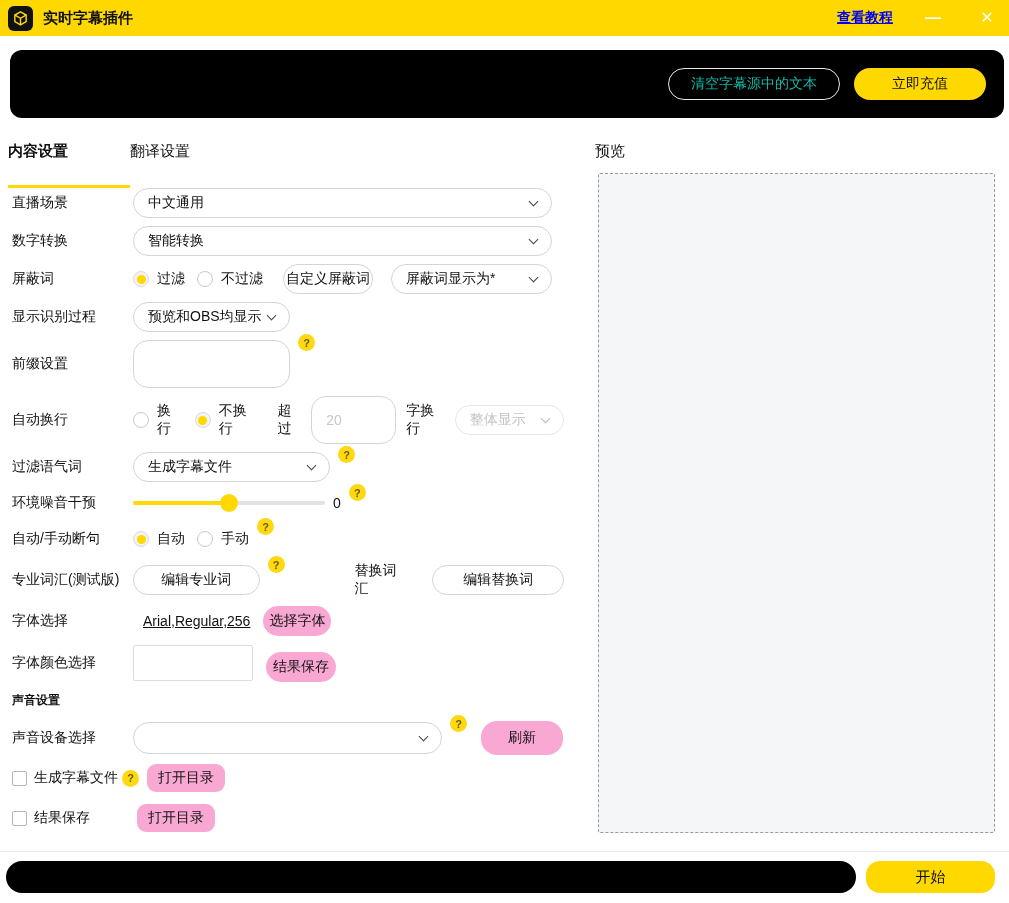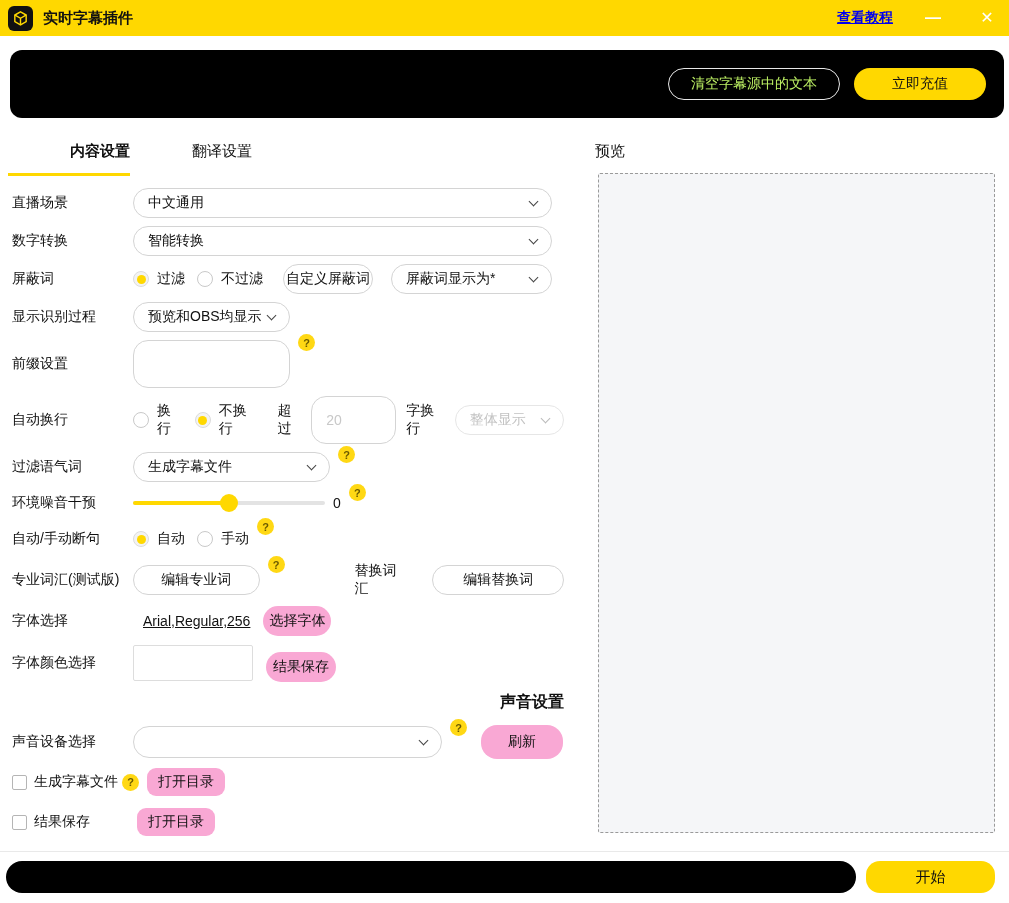--- a/index.html
+++ b/index.html
@@ -17,26 +17,26 @@
   .app-title { font-size:15px; font-weight:bold; color:#111; }
   .titlebar-right { margin-left:auto; display:flex; align-items:center; gap:26px; }
   .tutorial-link { color:#0000EE; text-decoration:underline; font-size:14px; font-weight:bold; cursor:pointer; }
   .win-btn { color:#ffffff; font-size:16px; width:28px; text-align:center; cursor:pointer; line-height:1; }
   .win-btn.min { font-weight:bold; letter-spacing:0; }
   
   .banner { position:absolute; top:50px; left:10px; width:994px; height:68px;
     background:#000; border-radius:12px; display:flex; align-items:center;
     justify-content:flex-end; gap:14px; padding-right:18px; }
   .btn-outline-dark { height:32px; padding:0 22px; border:1px solid #e8e8e8; border-radius:16px;
-    background:transparent; color:#bef264; font-size:14px; display:flex; align-items:center; cursor:pointer; }
+    background:transparent; color:#14b8a6; font-size:14px; display:flex; align-items:center; cursor:pointer; }
   .btn-recharge { height:32px; width:132px; border:none; border-radius:16px; background:#FFD800;
     color:#111; font-size:14px; display:flex; align-items:center; justify-content:center; cursor:pointer; }
   
   .tabs { position:absolute; top:142px; left:8px; display:flex; }
-  .tab { width:122px; text-align:right; padding-bottom:12px; font-size:15px; cursor:pointer; color:#111; }
+  .tab { width:122px; text-align:left; padding-bottom:24px; font-size:15px; cursor:pointer; color:#111; }
   .tab.active { font-weight:bold; border-bottom:3px solid #FFD800; }
   
   .left-panel { position:absolute; top:188px; left:12px; width:552px; }
   .row { display:flex; align-items:center; min-height:30px; margin-bottom:8px; }
   .row-label { width:121px; flex:0 0 121px; font-size:14px; color:#111; }
   .pill-select { height:30px; border:1px solid #d4d4d4; border-radius:15px; background:#fff;
     display:flex; align-items:center; padding:0 14px; font-size:14px; cursor:pointer; position:relative; }
   .pill-select .chev { margin-left:auto; }
   .chev { width:7px; height:7px; border-right:1.6px solid #444; border-bottom:1.6px solid #444;
     transform:rotate(45deg); margin-top:-4px; flex:0 0 auto; }
@@ -56,21 +56,21 @@
   .qbadge { width:17px; height:17px; border-radius:50%; background:#FFD814; color:#6b5b00;
     font-size:11px; font-weight:bold; display:inline-flex; align-items:center; justify-content:center;
     margin-left:8px; flex:0 0 auto; align-self:flex-start; transform:translateY(-6px); }
   .qbadge.inline { align-self:center; transform:none; }
   .slider { position:relative; width:192px; height:18px; display:flex; align-items:center; cursor:pointer; }
   .slider-track { position:absolute; left:0; right:0; height:4px; border-radius:2px; background:#e3e3e3; }
   .slider-fill { position:absolute; left:0; height:4px; border-radius:2px; background:#FFD800; width:50%; }
   .slider-thumb { position:absolute; left:50%; width:18px; height:18px; margin-left:-9px;
     border-radius:50%; background:#FFD800; }
   .font-link { color:#111; text-decoration:underline; margin-left:10px; cursor:pointer; font-size:14px; }
-  .section-heading { font-size:16px; font-weight:bold; margin:10px 0 12px 0;text-align:right; }
+  .section-heading { font-size:12px; font-weight:bold; margin:10px 0 12px 0; }
   .square-input { width:120px; height:36px; border:1px solid #ddd; border-radius:2px; outline:none;
     padding:0 8px; font-family:inherit; font-size:14px; }
   .checkbox { width:15px; height:15px; border:1px solid #b5b5b5; border-radius:2px; background:#fff;
     cursor:pointer; flex:0 0 auto; }
   .cb-label { margin-left:7px; font-size:14px; }
   
   .preview-title { position:absolute; top:142px; left:595px; font-size:15px; color:#111; }
   .preview-box { position:absolute; top:173px; left:598px; width:397px; height:660px;
     background:#f5f6f8; border:1px dashed #9a9a9a; border-radius:2px; }
   

